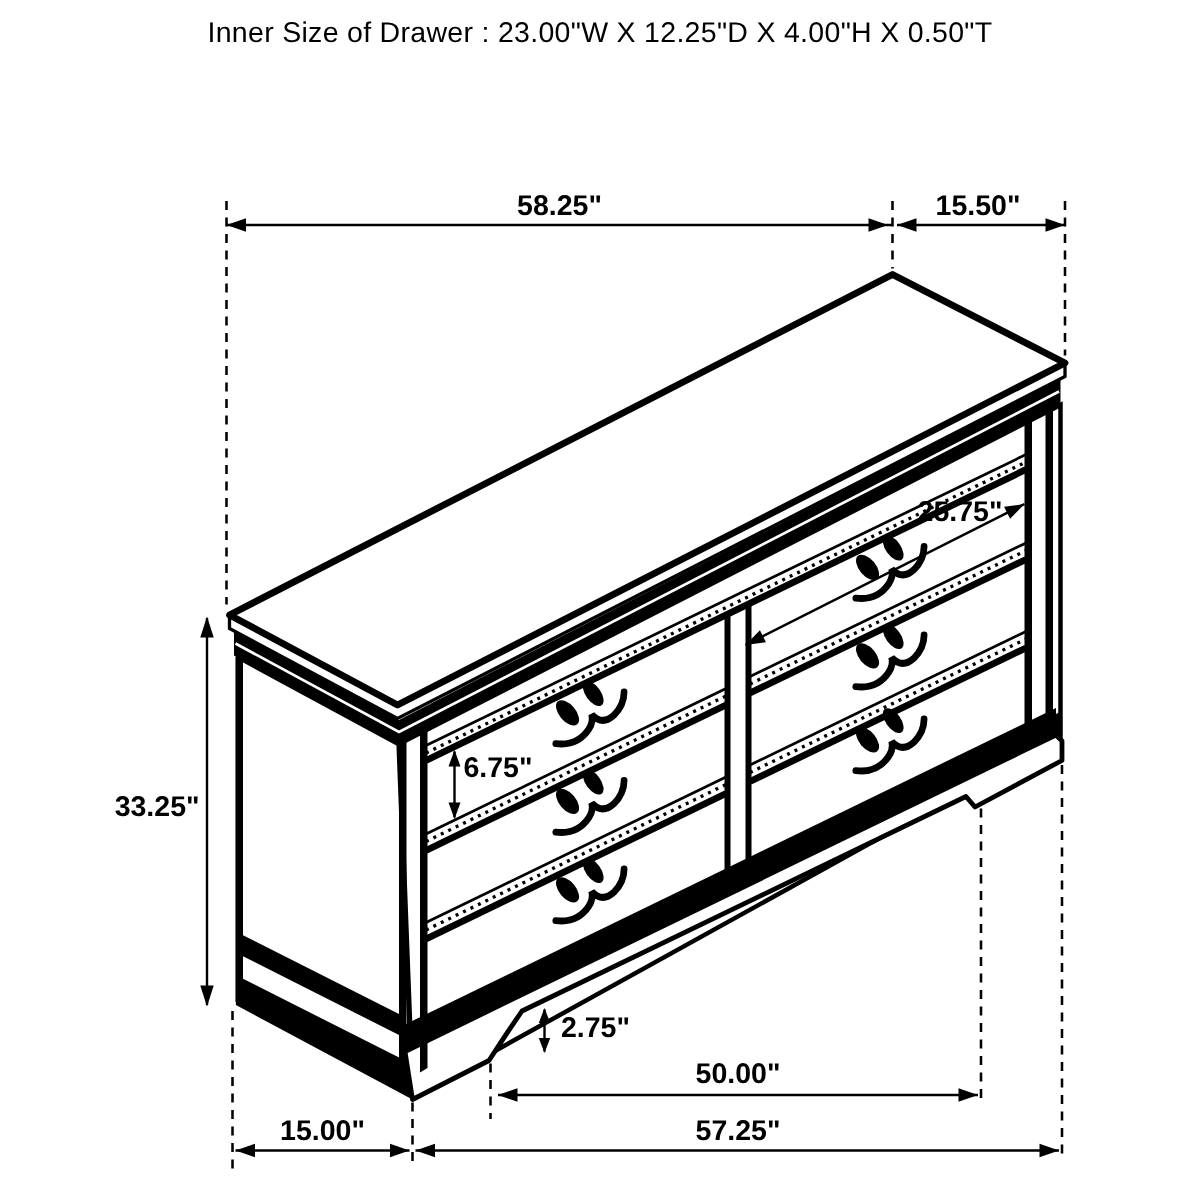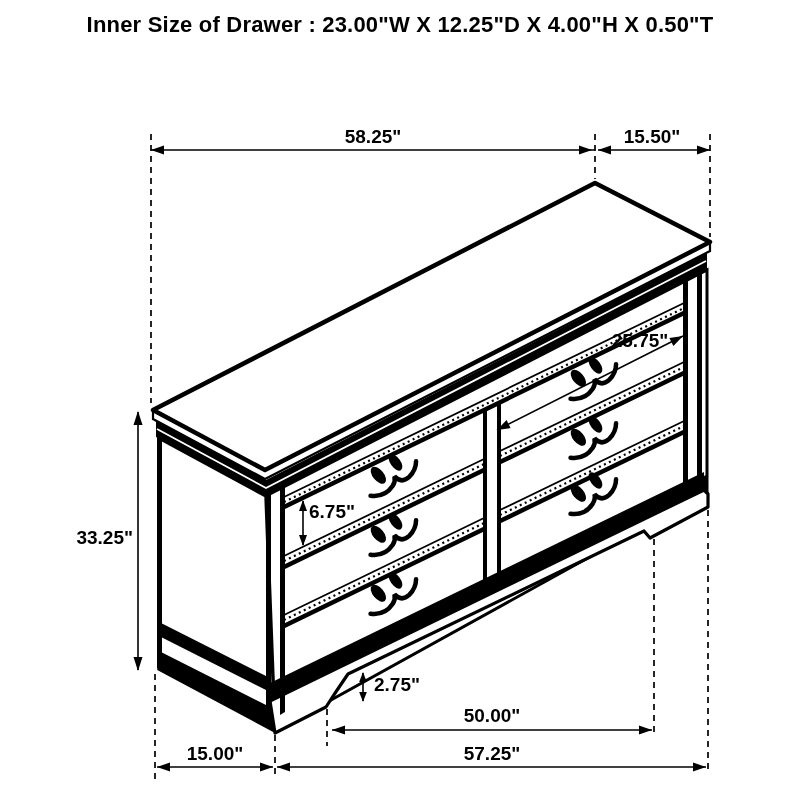--- a/index.html
+++ b/index.html
@@ -1,19 +1,19 @@
 <!DOCTYPE html>
 <html><head>
 <meta charset="utf-8">
 <style>
   html,body{margin:0;padding:0;background:#ffffff;}
   #page{position:relative;width:800px;height:800px;background:#ffffff;overflow:hidden;
         font-family:"Liberation Sans",sans-serif;}
   #title{position:absolute;top:12px;left:0;width:100%;text-align:center;
-         font-size:22px;font-weight:bold;color:#000;letter-spacing:0.2px;}
+         font-size:19px;font-weight:normal;color:#000;letter-spacing:0.2px;}
   svg{position:absolute;top:0;left:0;}
   .ln{stroke:#000;fill:none;}
   .wfill{fill:#ffffff;stroke:#000;}
   .bfill{fill:#000000;stroke:none;}
   .dim{stroke:#000;stroke-width:1.6;fill:none;}
   .ext{stroke:#000;stroke-width:1.7;fill:none;stroke-dasharray:6 5;}
   .arr{fill:#000;stroke:none;}
   .dimtext{font-family:"Liberation Sans",sans-serif;font-weight:bold;font-size:19px;fill:#000;}
   .dot{stroke:#000;stroke-width:2.2;stroke-dasharray:2 3.5;fill:none;}
 </style>

